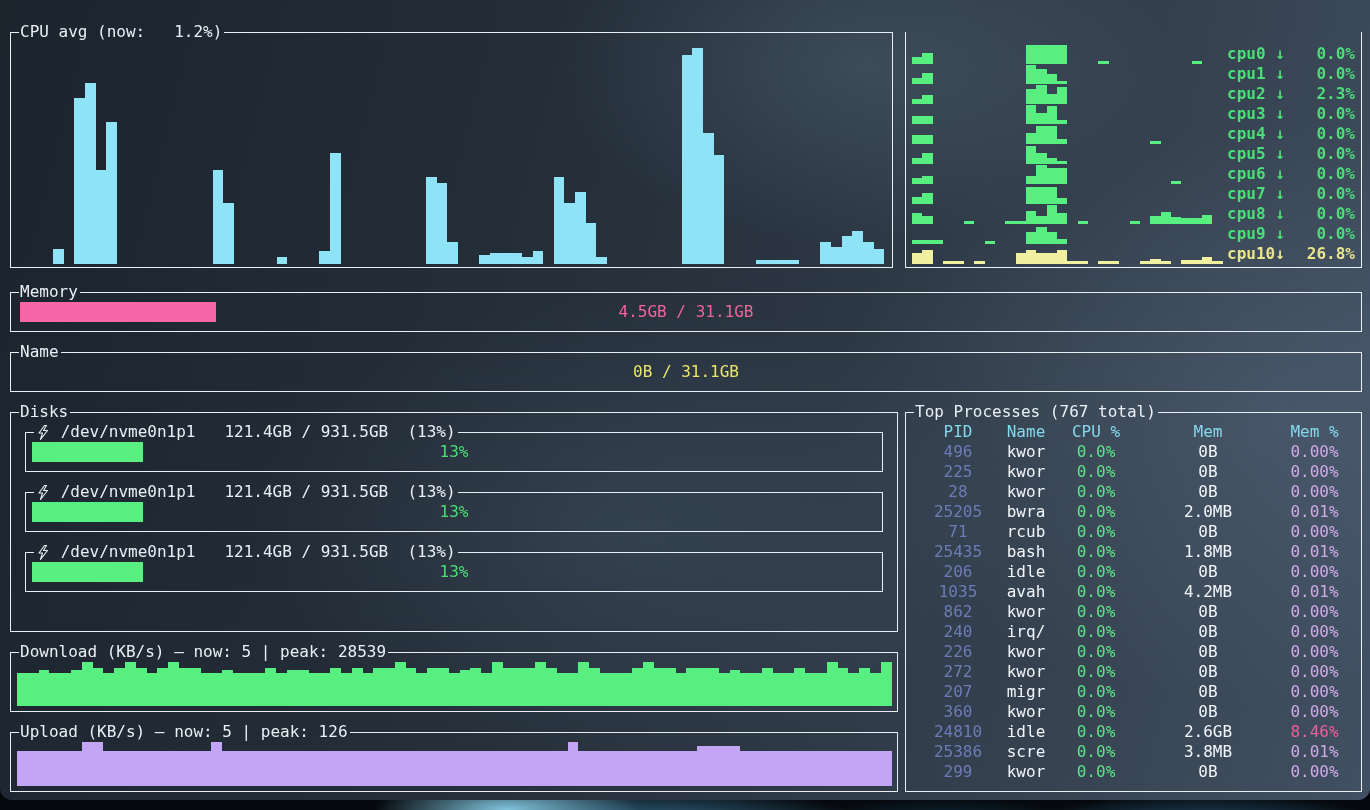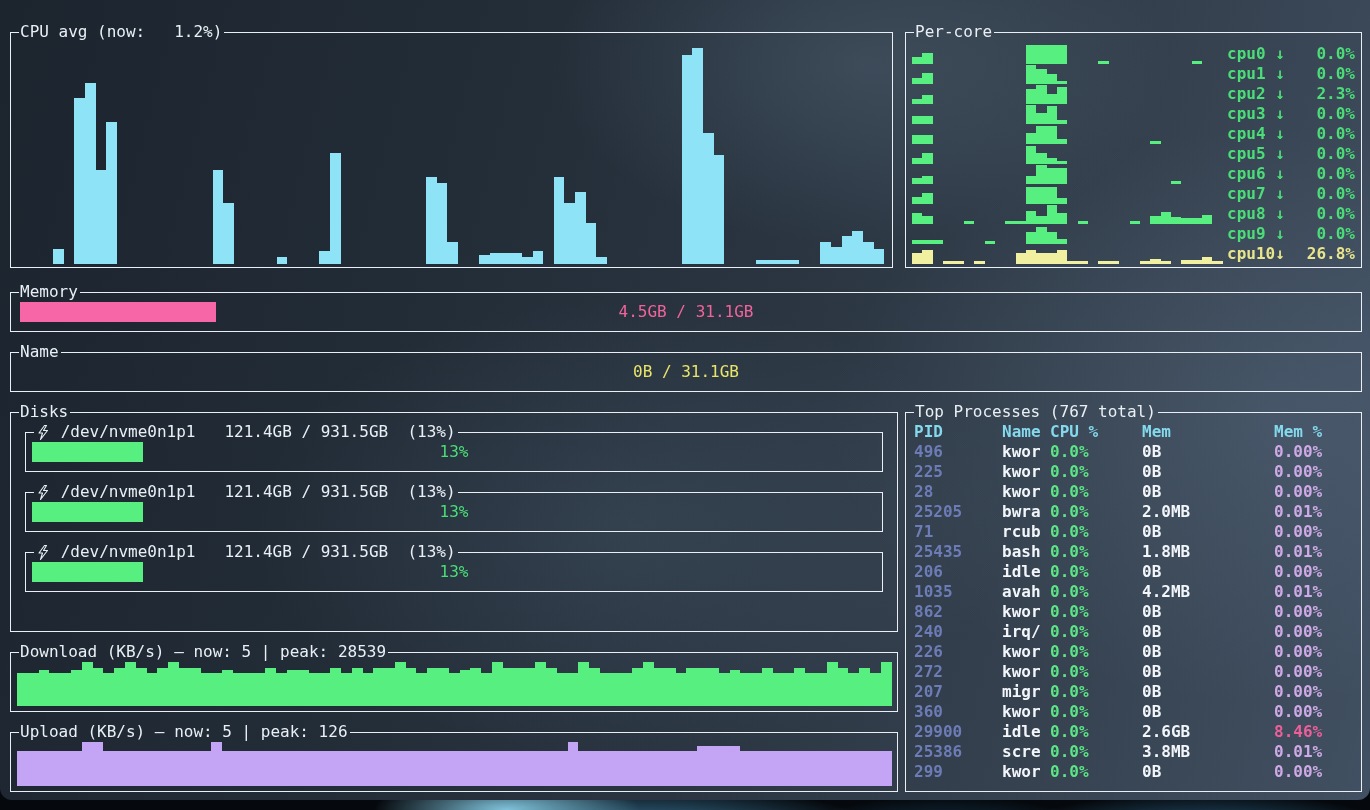--- a/index.html
+++ b/index.html
@@ -72,21 +72,21 @@
   
   .disk { position:relative; height:40px; margin:20px 14px 0 14px; border:1px solid #e9eff5; border-top:none; }
   .disk .phead .ptitle { display:flex; align-items:center; }
   .disk-title-text { white-space:pre; }
   .disk-fill { position:absolute; left:6px; top:10px; height:20px; background:#57ef80; }
   .disk-pct { position:absolute; inset:0; display:flex; align-items:center; justify-content:center; color:#4bdd78; }
   .bolt { margin:0 2px 0 2px; }
 
   
   #pt-body { position:absolute; top:10px; left:8px; right:6px; }
-  .prow { display:grid; grid-template-columns:88px 48px 92px 132px 1fr; height:20px; align-items:center; font-weight:bold; }
+  .prow { display:grid; grid-template-columns:88px 48px 92px 132px 1fr; height:20px; align-items:center; font-weight:normal;text-align:center; }
   .c-head   { color:#84d9ec; }
   .c-pid    { color:#6d7cb6; }
   .c-name   { color:#f2f6fa; }
   .c-cpu    { color:#5ce586; }
   .c-mem    { color:#f2f6fa; }
   .c-mempct { color:#cfaae6; }
   .c-mempct.hot { color:#ee5f9a; }
 </style>
 </head>
 <body>
@@ -343,25 +343,20 @@
         <div class="slot">
           <div class="bar bar-cyan" style="height: 10%;"></div>
         </div>
         <div class="slot">
           <div class="bar bar-cyan" style="height: 7%;"></div>
         </div>
       </div>
   </section>
 
   <section class="panel" style="left:905px; top:32px; width:457px; height:236px;">
-    <div class="phead">
-      <span class="seg lead"></span>
-      <span class="ptitle">Per-core</span>
-      <span class="seg tail"></span>
-    </div>
     <div id="core-rows">
         <div class="core-row">
           <div class="spark">
             <div class="slot">
               <div class="bar bar-green" style="height: 35%;"></div>
             </div>
             <div class="slot">
               <div class="bar bar-green" style="height: 55%;"></div>
             </div>
             <div class="slot">
@@ -2083,21 +2078,21 @@
           <span class="c-mempct">0.00%</span>
         </div>
         <div class="prow">
           <span class="c-pid">360</span>
           <span class="c-name">kwor</span>
           <span class="c-cpu">0.0%</span>
           <span class="c-mem">0B</span>
           <span class="c-mempct">0.00%</span>
         </div>
         <div class="prow">
-          <span class="c-pid">29900</span>
+          <span class="c-pid">24810</span>
           <span class="c-name">idle</span>
           <span class="c-cpu">0.0%</span>
           <span class="c-mem">2.6GB</span>
           <span class="c-mempct hot">8.46%</span>
         </div>
         <div class="prow">
           <span class="c-pid">25386</span>
           <span class="c-name">scre</span>
           <span class="c-cpu">0.0%</span>
           <span class="c-mem">3.8MB</span>

